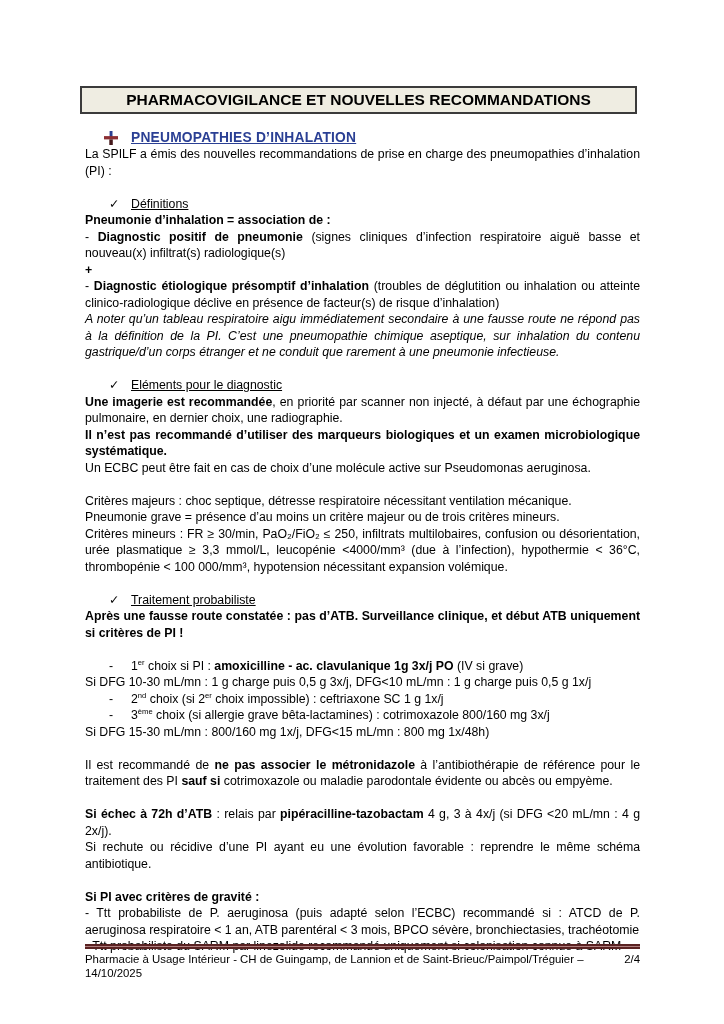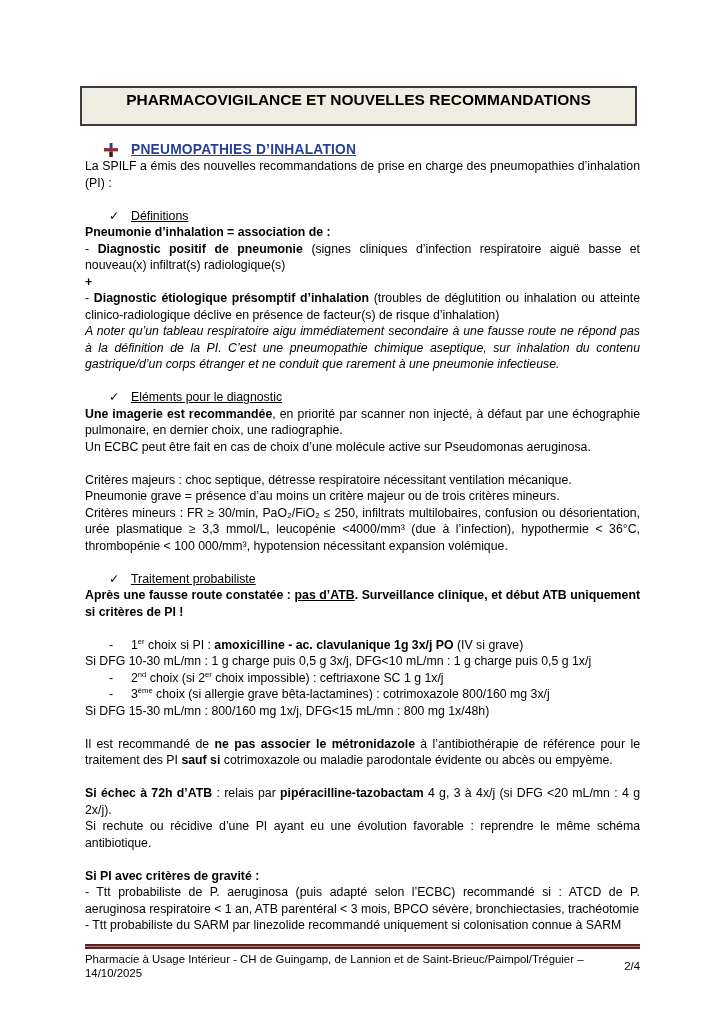--- a/index.html
+++ b/index.html
@@ -15,21 +15,21 @@
   .title-box{
     box-sizing:border-box;
     margin:86px 0 0 80px;
     width:557px;
     border:2px solid var(--title-box-border,#3b3b3b);
     background:var(--title-box-bg,#efede2);
     text-align:center;
     font-weight:bold;
     font-size:15.5px;
     line-height:17px;
-    padding:3px 0 16px 0;
+    padding:3px 0 4px 0;
   }
   
   .heading-row{
     display:flex;align-items:center;
     margin:15px 0 0 104px;
     gap:13px;
     height:17px;
   }
   .bullet-ic{width:14px;height:14px;flex:none;}
   .section-title{
@@ -49,33 +49,33 @@
   .justify{text-align:justify;}
   .blank{height:16.5px;}
   .check-row{padding-left:24px;}
   .check-ic{display:inline-block;width:22px;}
   .check-tx{text-decoration:underline;}
   .dash-row{display:flex;padding-left:24px;}
   .dash-ic{width:22px;flex:none;}
   .runs{flex:1;}
   .b{font-weight:bold;}
   .i{font-style:italic;}
-  .u{text-decoration:underline;}
+  .u{}
   sup{font-size:.62em;line-height:0;}
   
   .footer-rule{
     position:absolute;left:85px;top:944px;width:555px;height:5px;
     background:linear-gradient(to bottom,
       var(--footer-maroon,#5a2222) 0 36%,
       var(--footer-maroon-light,#b08080) 36% 64%,
       var(--footer-maroon,#5a2222) 64% 100%);
   }
   .footer-row{
     position:absolute;left:85px;top:952px;width:555px;
-    display:flex;justify-content:space-between;align-items:center;
+    display:flex;justify-content:space-between;align-items:flex-start;
     font-size:11.4px;line-height:14px;
   }
 </style>
 </head>
 <body>
 
 <div class="page">
 
   <div class="title-box">
     <span>PHARMACOVIGILANCE ET NOUVELLES RECOMMANDATIONS</span>
@@ -97,20 +97,21 @@
       <div class="blank"></div>
       <div class="check-row"><span class="check-ic">✓</span><span class="check-tx">Définitions</span></div>
       <div class="para"><span class="b">Pneumonie d’inhalation = association de :</span></div>
       <div class="para justify"><span>- </span><span class="b">Diagnostic positif de pneumonie</span><span> (signes cliniques d’infection respiratoire aiguë basse et nouveau(x) infiltrat(s) radiologique(s)</span></div>
       <div class="para"><span class="b">+</span></div>
       <div class="para justify"><span>- </span><span class="b">Diagnostic étiologique présomptif d’inhalation</span><span> (troubles de déglutition ou inhalation ou atteinte clinico-radiologique déclive en présence de facteur(s) de risque d’inhalation)</span></div>
       <div class="para justify"><span class="i">A noter qu’un tableau respiratoire aigu immédiatement secondaire à une fausse route ne répond pas à la définition de la PI. C’est une pneumopathie chimique aseptique, sur inhalation du contenu gastrique/d’un corps étranger et ne conduit que rarement à une pneumonie infectieuse.</span></div>
       <div class="blank"></div>
       <div class="check-row"><span class="check-ic">✓</span><span class="check-tx">Eléments pour le diagnostic</span></div>
       <div class="para justify"><span class="b">Une imagerie est recommandée</span><span>, en priorité par scanner non injecté, à défaut par une échographie pulmonaire, en dernier choix, une radiographie.</span></div>
+      <div class="para justify"><span class="b">Il n’est pas recommandé d’utiliser des marqueurs biologiques et un examen microbiologique systématique.</span></div>
       <div class="para"><span>Un ECBC peut être fait en cas de choix d’une molécule active sur Pseudomonas aeruginosa.</span></div>
       <div class="blank"></div>
       <div class="para"><span>Critères majeurs : choc septique, détresse respiratoire nécessitant ventilation mécanique.</span></div>
       <div class="para"><span>Pneumonie grave = présence d’au moins un critère majeur ou de trois critères mineurs.</span></div>
       <div class="para justify"><span>Critères mineurs : FR ≥ 30/min, PaO₂/FiO₂ ≤ 250, infiltrats multilobaires, confusion ou désorientation, urée plasmatique ≥ 3,3 mmol/L, leucopénie &lt;4000/mm³ (due à l’infection), hypothermie &lt; 36°C, thrombopénie &lt; 100 000/mm³, hypotension nécessitant expansion volémique.</span></div>
       <div class="blank"></div>
       <div class="check-row"><span class="check-ic">✓</span><span class="check-tx">Traitement probabiliste</span></div>
       <div class="para justify"><span class="b">Après une fausse route constatée : </span><span class="b u">pas d’ATB</span><span class="b">. Surveillance clinique, et début ATB uniquement si critères de PI !</span></div>
       <div class="blank"></div>
       <div class="dash-row">

